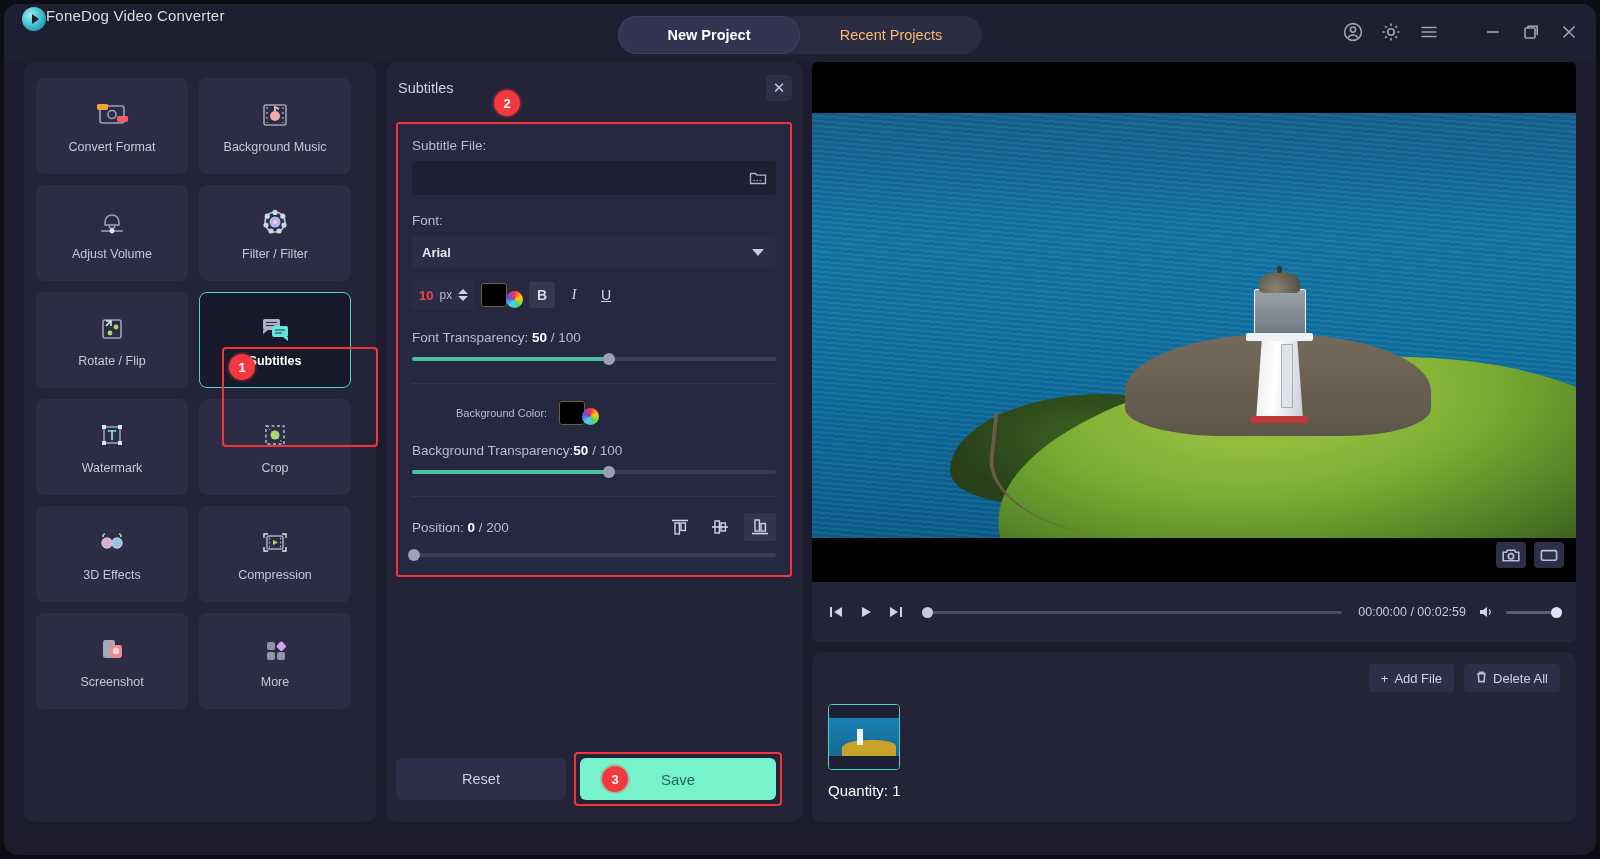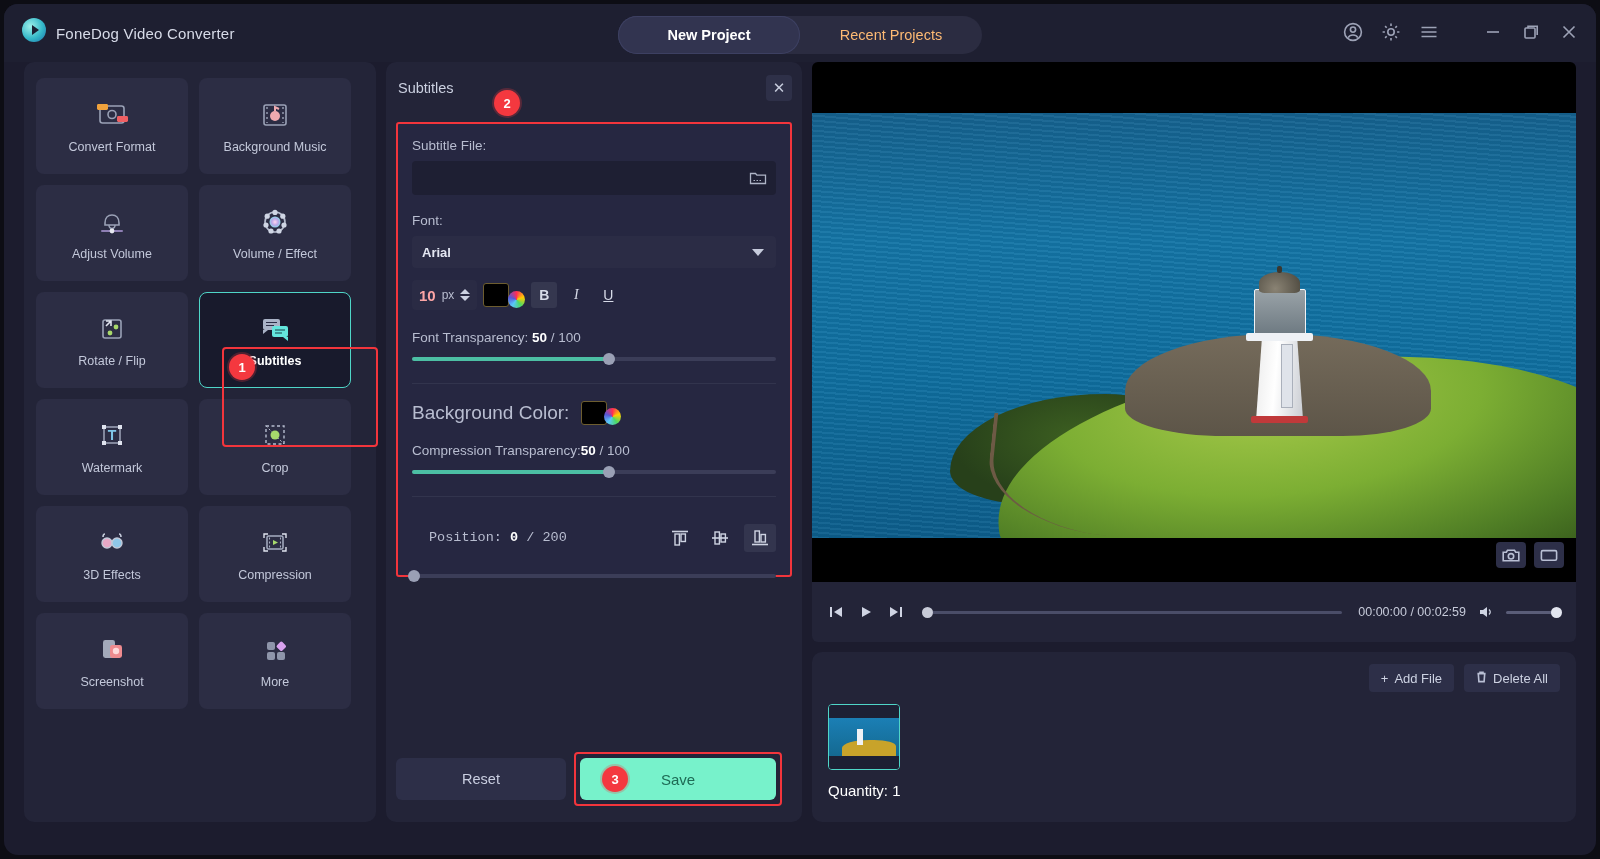--- a/index.html
+++ b/index.html
@@ -15,21 +15,21 @@
     background: #1c1c2e;
     border-radius: 14px;
     overflow: hidden;
   }
 
   
   #titlebar {
     position: absolute; left: 0; top: 0; width: 100%; height: 58px;
     background: #1e1f31;
   }
-  .brand { position: absolute; left: 18px; top: 14px; display: flex; align-items: flex-end; gap: 10px; }
+  .brand { position: absolute; left: 18px; top: 3px; display: flex; align-items: flex-start; }
   .brand-logo {
     width: 24px; height: 24px; border-radius: 50%;
     background: radial-gradient(circle at 35% 35%, #9ef0ea 0%, #35b8c9 55%, #1c6fa8 100%);
     display: flex; align-items: center; justify-content: center;
   }
   .brand-logo::after {
     content: ""; width: 0; height: 0;
     border-left: 7px solid #1b2034;
     border-top: 5px solid transparent;
     border-bottom: 5px solid transparent;
@@ -122,21 +122,21 @@
     position: absolute; right: 12px; top: 13px;
     width: 0; height: 0; border-left: 6px solid transparent; border-right: 6px solid transparent;
     border-top: 7px solid #c6cbdc;
   }
 
   .fmt-row { display: flex; align-items: center; gap: 6px; margin-bottom: 20px; }
   .size-box {
     height: 30px; background: #2a2b44; border-radius: 4px;
     display: flex; align-items: center; gap: 6px; padding: 0 7px;
   }
-  .size-val { color: #fca5a5; font-size: 15px; font-weight: bold; }
+  .size-val { color: #ef4444; font-size: 13px; font-weight: bold; }
   .size-unit { color: #b9bed0; font-size: 12px; }
   .spin { display: flex; flex-direction: column; gap: 2px; cursor: pointer; }
   .spin i { width: 0; height: 0; border-left: 5px solid transparent; border-right: 5px solid transparent; }
   .spin i.up { border-bottom: 5px solid #ccd1e2; }
   .spin i.dn { border-top: 5px solid #ccd1e2; }
   .swatch { width: 26px; height: 24px; border: 1px solid #6d5d2f; border-radius: 3px; cursor: pointer; }
   .wheel {
     width: 17px; height: 17px; border-radius: 50%; margin-left: -7px; margin-top: 8px; cursor: pointer;
     background: conic-gradient(#ff2d55, #ffcc00, #4cd964, #5ac8fa, #5856d6, #ff2d55);
   }
@@ -150,21 +150,21 @@
   .slider-label b { color: #ffffff; }
   .track { position: relative; height: 4px; background: #3b3d58; border-radius: 2px; margin-bottom: 22px; cursor: pointer; }
   .track .fill { position: absolute; left: 0; top: 0; height: 4px; background: #4cbfa4; border-radius: 2px; }
   .track .knob {
     position: absolute; top: -4px; width: 12px; height: 12px; border-radius: 50%;
     background: #9aa0b5; margin-left: -6px;
   }
   .divider { height: 1px; background: #32344d; margin: 0 0 16px 0; }
 
   .bg-row { display: flex; align-items: center; gap: 4px; margin-bottom: 18px; }
-  .bg-row .lbl { font-size: 19px; color: #b8bdd0; margin-right: 8px; }
+  .bg-row .lbl { font-size: 11px; color: #b8bdd0; margin-right: 8px; margin-left: 44px; }
 
   .pos-row { display: flex; align-items: center; justify-content: space-between; margin-bottom: 12px; }
   .align-group { display: flex; gap: 8px; }
   .align-btn {
     width: 32px; height: 28px; border-radius: 3px; display: flex;
     align-items: center; justify-content: center; cursor: pointer;
   }
   .align-btn.on { background: #33354e; }
 
   .sp-foot { position: absolute; left: 10px; bottom: 22px; width: 380px; display: flex; gap: 14px; }
@@ -378,21 +378,21 @@
               </defs>
               <circle cx="19" cy="5.4" r="2.6" fill="#cfd5e4"></circle>
               <circle cx="26.8" cy="9.2" r="2.6" fill="#cfd5e4"></circle>
               <circle cx="28" cy="18" r="2.6" fill="#cfd5e4"></circle>
               <circle cx="23" cy="24" r="2.6" fill="#cfd5e4"></circle>
               <circle cx="15" cy="24" r="2.6" fill="#cfd5e4"></circle>
               <circle cx="10" cy="18" r="2.6" fill="#cfd5e4"></circle>
               <circle cx="11.2" cy="9.2" r="2.6" fill="#cfd5e4"></circle>
             </svg>
         </span>
-        <span class="tool-label">Volume / Effect</span>
+        <span class="tool-label">Filter / Filter</span>
       </div>
 
       <div class="tool">
         <span class="tool-ico">
           <svg width="38" height="30" viewBox="0 0 38 30">
               <rect x="10" y="6" width="18" height="18" rx="2" fill="none" stroke="#9aa1b6" stroke-width="1.6"></rect>
               <path d="M13 12l5-5M13 7h5v5" stroke="#dfe3ee" stroke-width="1.6" fill="none"></path>
               <circle cx="23" cy="13" r="2.4" fill="#a9d96b"></circle>
               <circle cx="17" cy="19" r="2.4" fill="#a9d96b"></circle>
             </svg>
@@ -543,30 +543,30 @@
       </div>
       <div class="divider"></div>
 
       <div class="bg-row">
         <span class="lbl">Background Color:</span>
         <div class="swatch" style="background:#000000;"></div>
         <div class="wheel"></div>
       </div>
 
       <div class="slider-label">
-        <span>Compression Transparency:</span><b>50</b><span> / 100</span>
+        <span>Background Transparency:</span><b>50</b><span> / 100</span>
       </div>
       <div class="track">
         <div class="fill" style="width:54%;"></div>
         <div class="knob" style="left:54%;"></div>
       </div>
       <div class="divider"></div>
 
       <div class="pos-row">
-        <div class="slider-label" style="margin:17px;font-family:Liberation Mono, monospace;">
+        <div class="slider-label" style="margin:0;">
           <span>Position: </span><b>0</b><span> / 200</span>
         </div>
         <div class="align-group">
           <div class="align-btn">
             <svg width="22" height="20" viewBox="0 0 22 20">
                 <path d="M3 3.5h16" stroke="#ced3e2" stroke-width="1.6"></path>
                 <rect x="6" y="6" width="4.4" height="11" fill="none" stroke="#ced3e2" stroke-width="1.4"></rect>
                 <rect x="12" y="6" width="4.4" height="7.5" fill="none" stroke="#ced3e2" stroke-width="1.4"></rect>
               </svg>
           </div>

